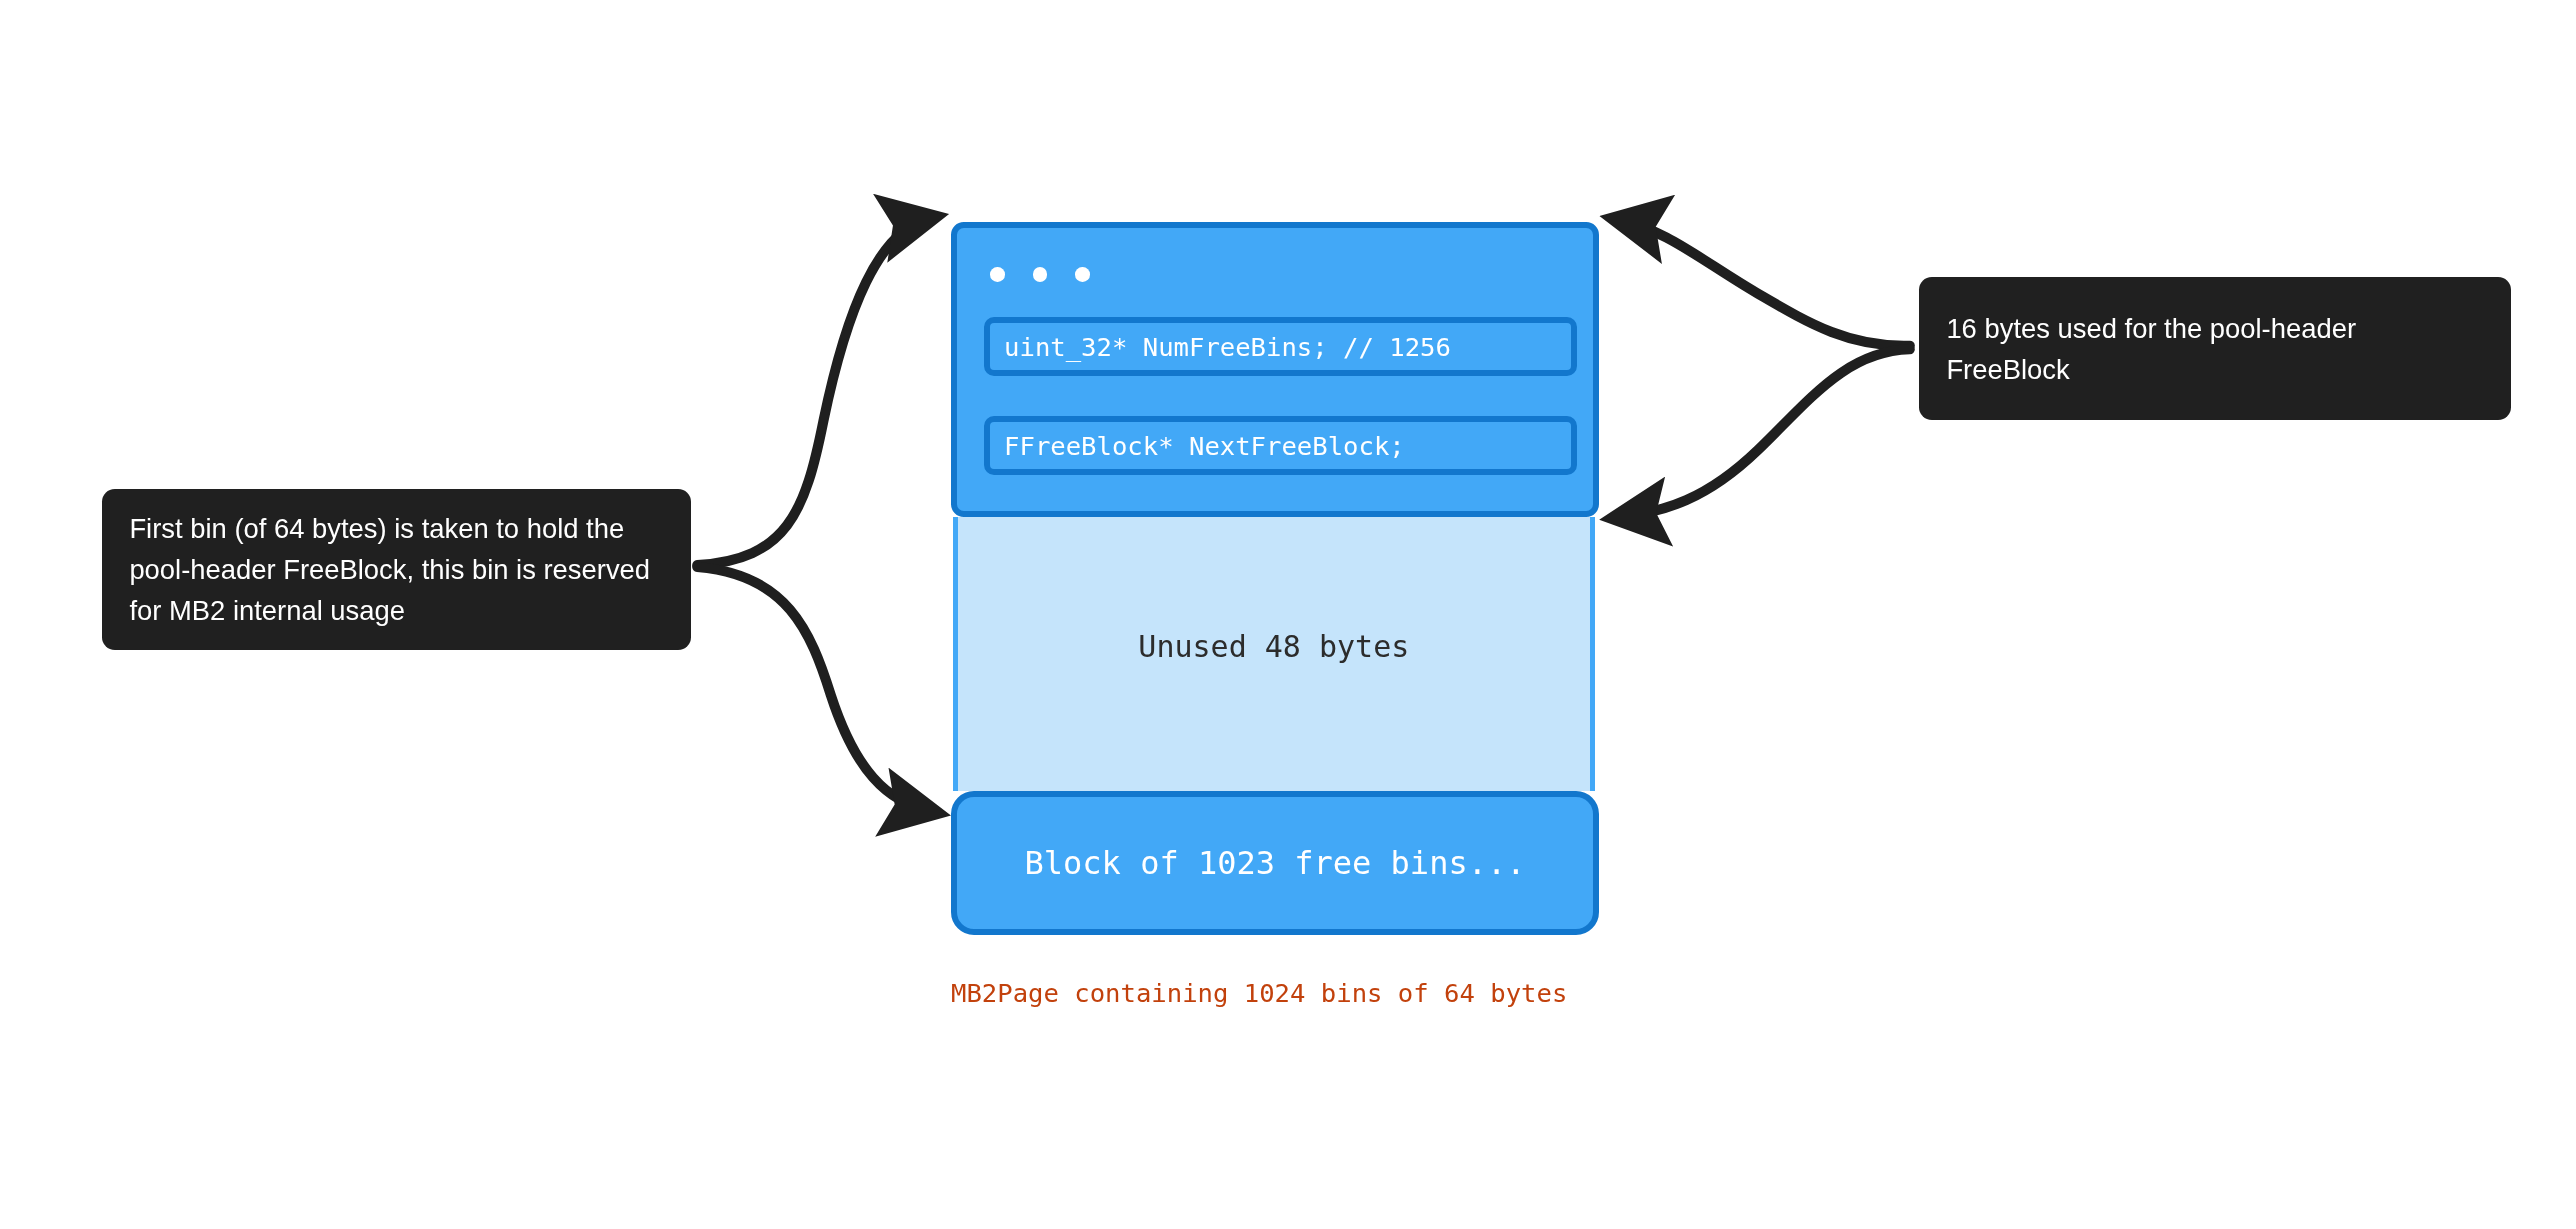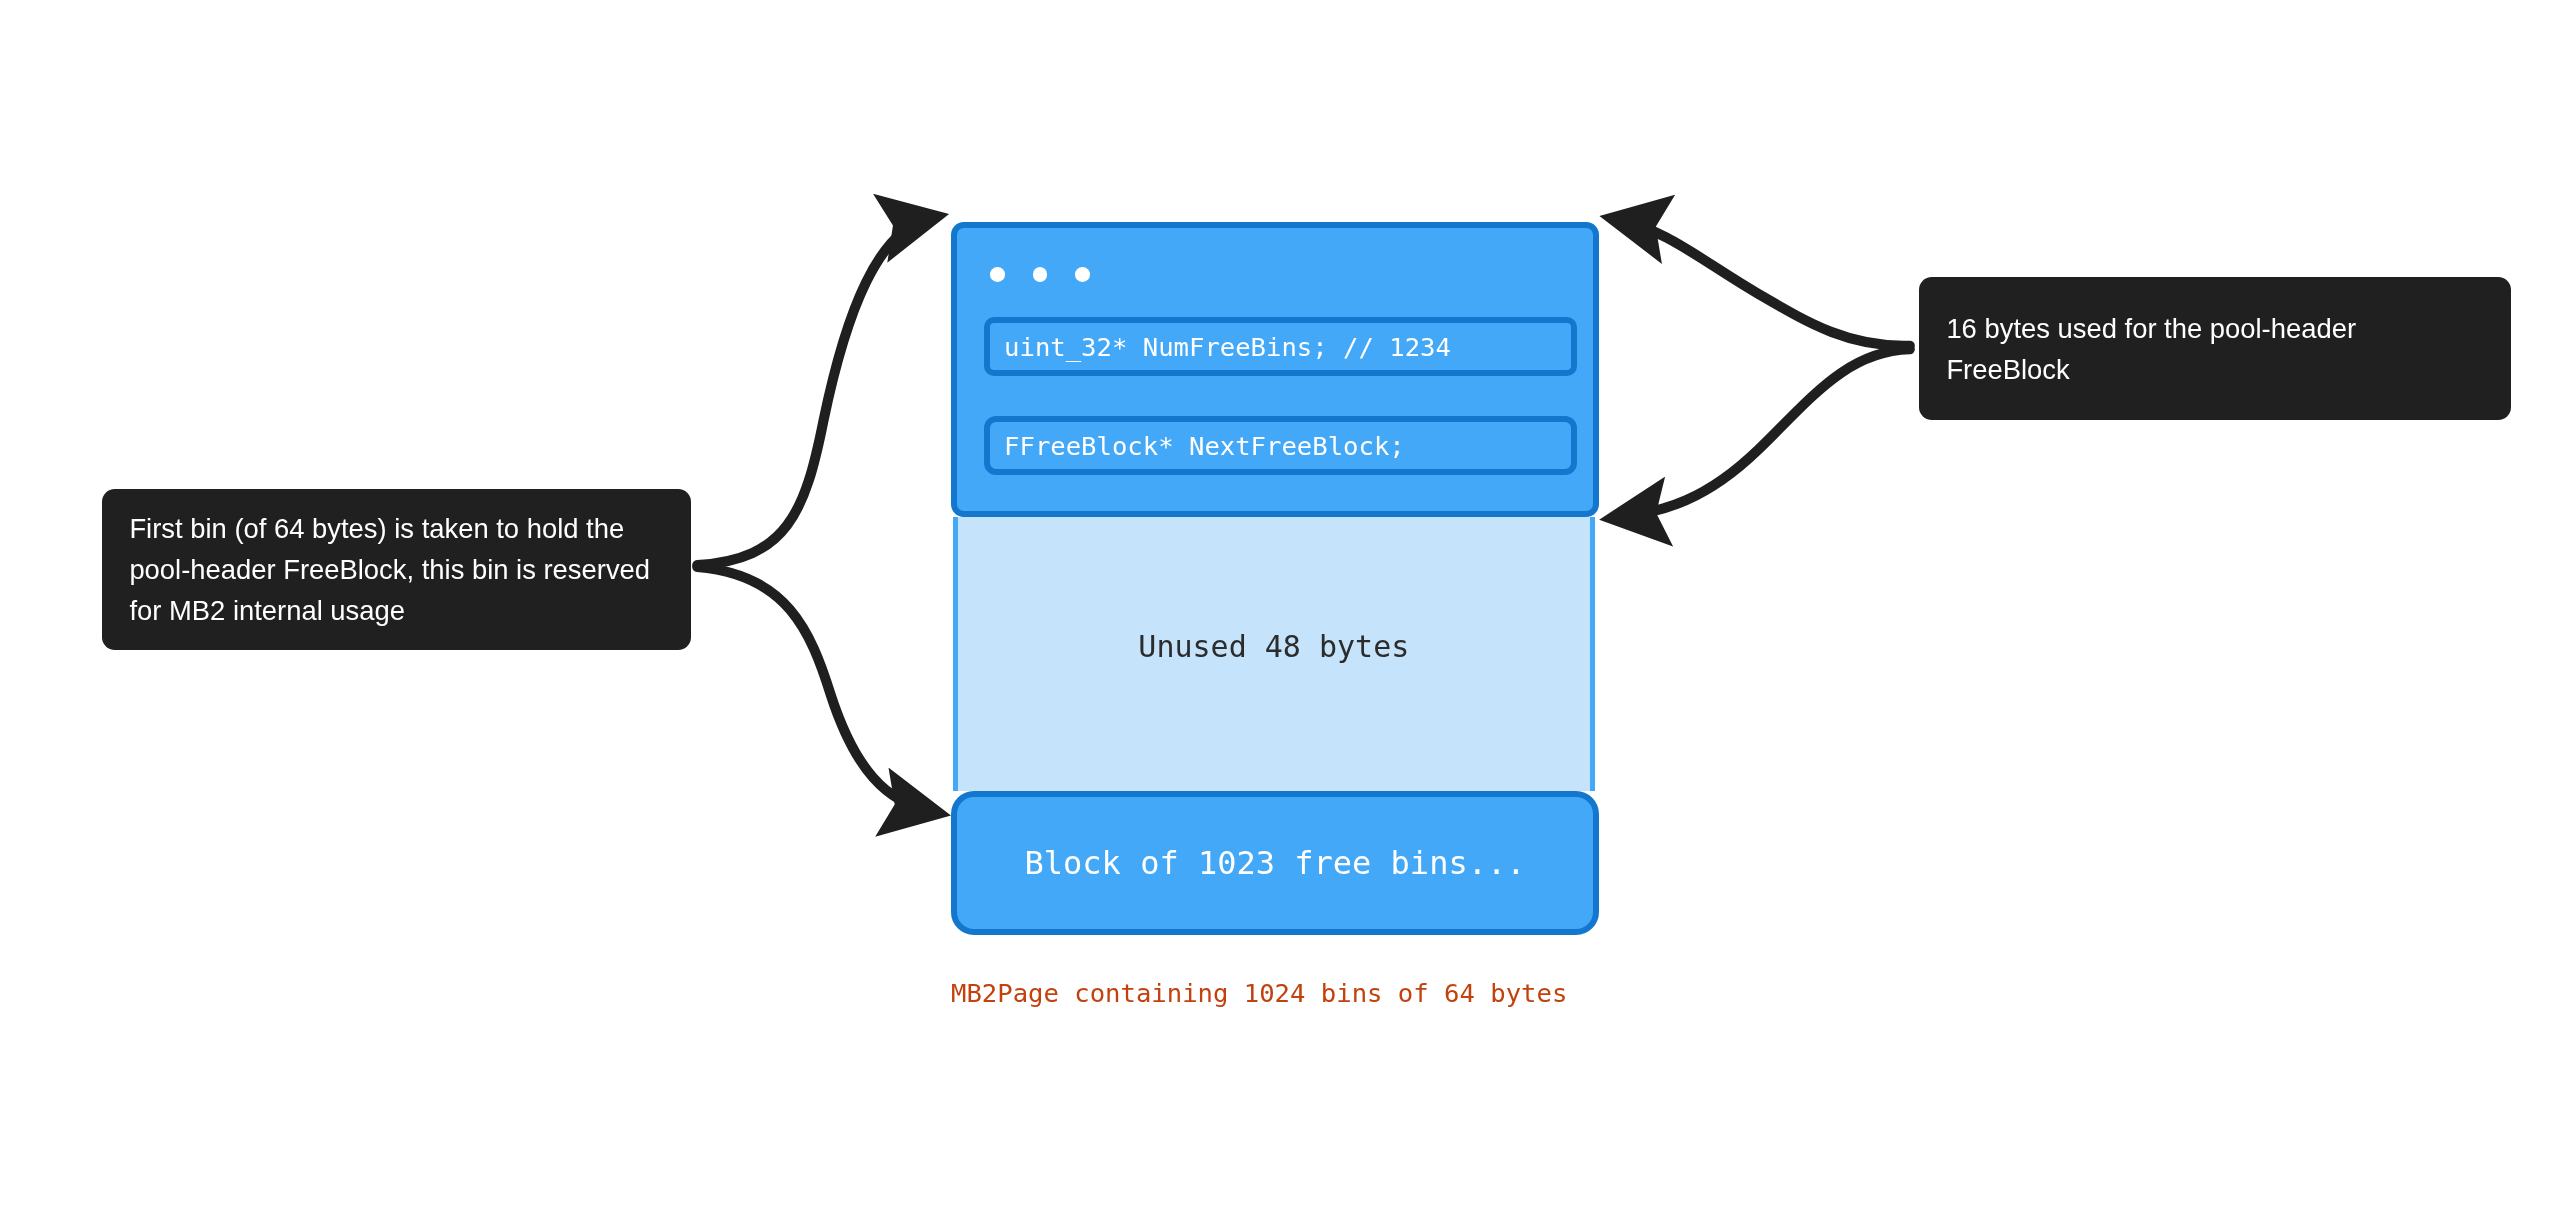--- a/index.html
+++ b/index.html
@@ -106,21 +106,21 @@
     height: 59px;
     box-sizing: border-box;
     background: #42a8f7;
     border: 6.4px solid #1277cd;
     border-radius: 10px;
     display: flex;
     align-items: center;
     padding-left: 13.7px;
   }
   #code-box-1 { top: 89px; }
-  #code-box-2 { top: 188px; border-radius: 12px; }
+  #code-box-2 { top: 188px; }
 
   .code-text {
     font-family: "DejaVu Sans Mono", "Liberation Mono", monospace;
     font-size: 25.6px;
     color: #ffffff;
     letter-spacing: 0px;
     white-space: nowrap;
   }
 
   
@@ -207,21 +207,21 @@
 
     <div id="header-block">
 
       <div id="window-dots">
         <span class="dot"></span>
         <span class="dot"></span>
         <span class="dot"></span>
       </div>
 
       <div class="code-box" id="code-box-1">
-        <span class="code-text">uint_32* NumFreeBins; // 1234</span>
+        <span class="code-text">uint_32* NumFreeBins; // 1256</span>
       </div>
 
       <div class="code-box" id="code-box-2">
         <span class="code-text">FFreeBlock* NextFreeBlock;</span>
       </div>
 
     </div>
 
     <div id="unused-block">
       <span id="unused-label">Unused 48 bytes</span>

